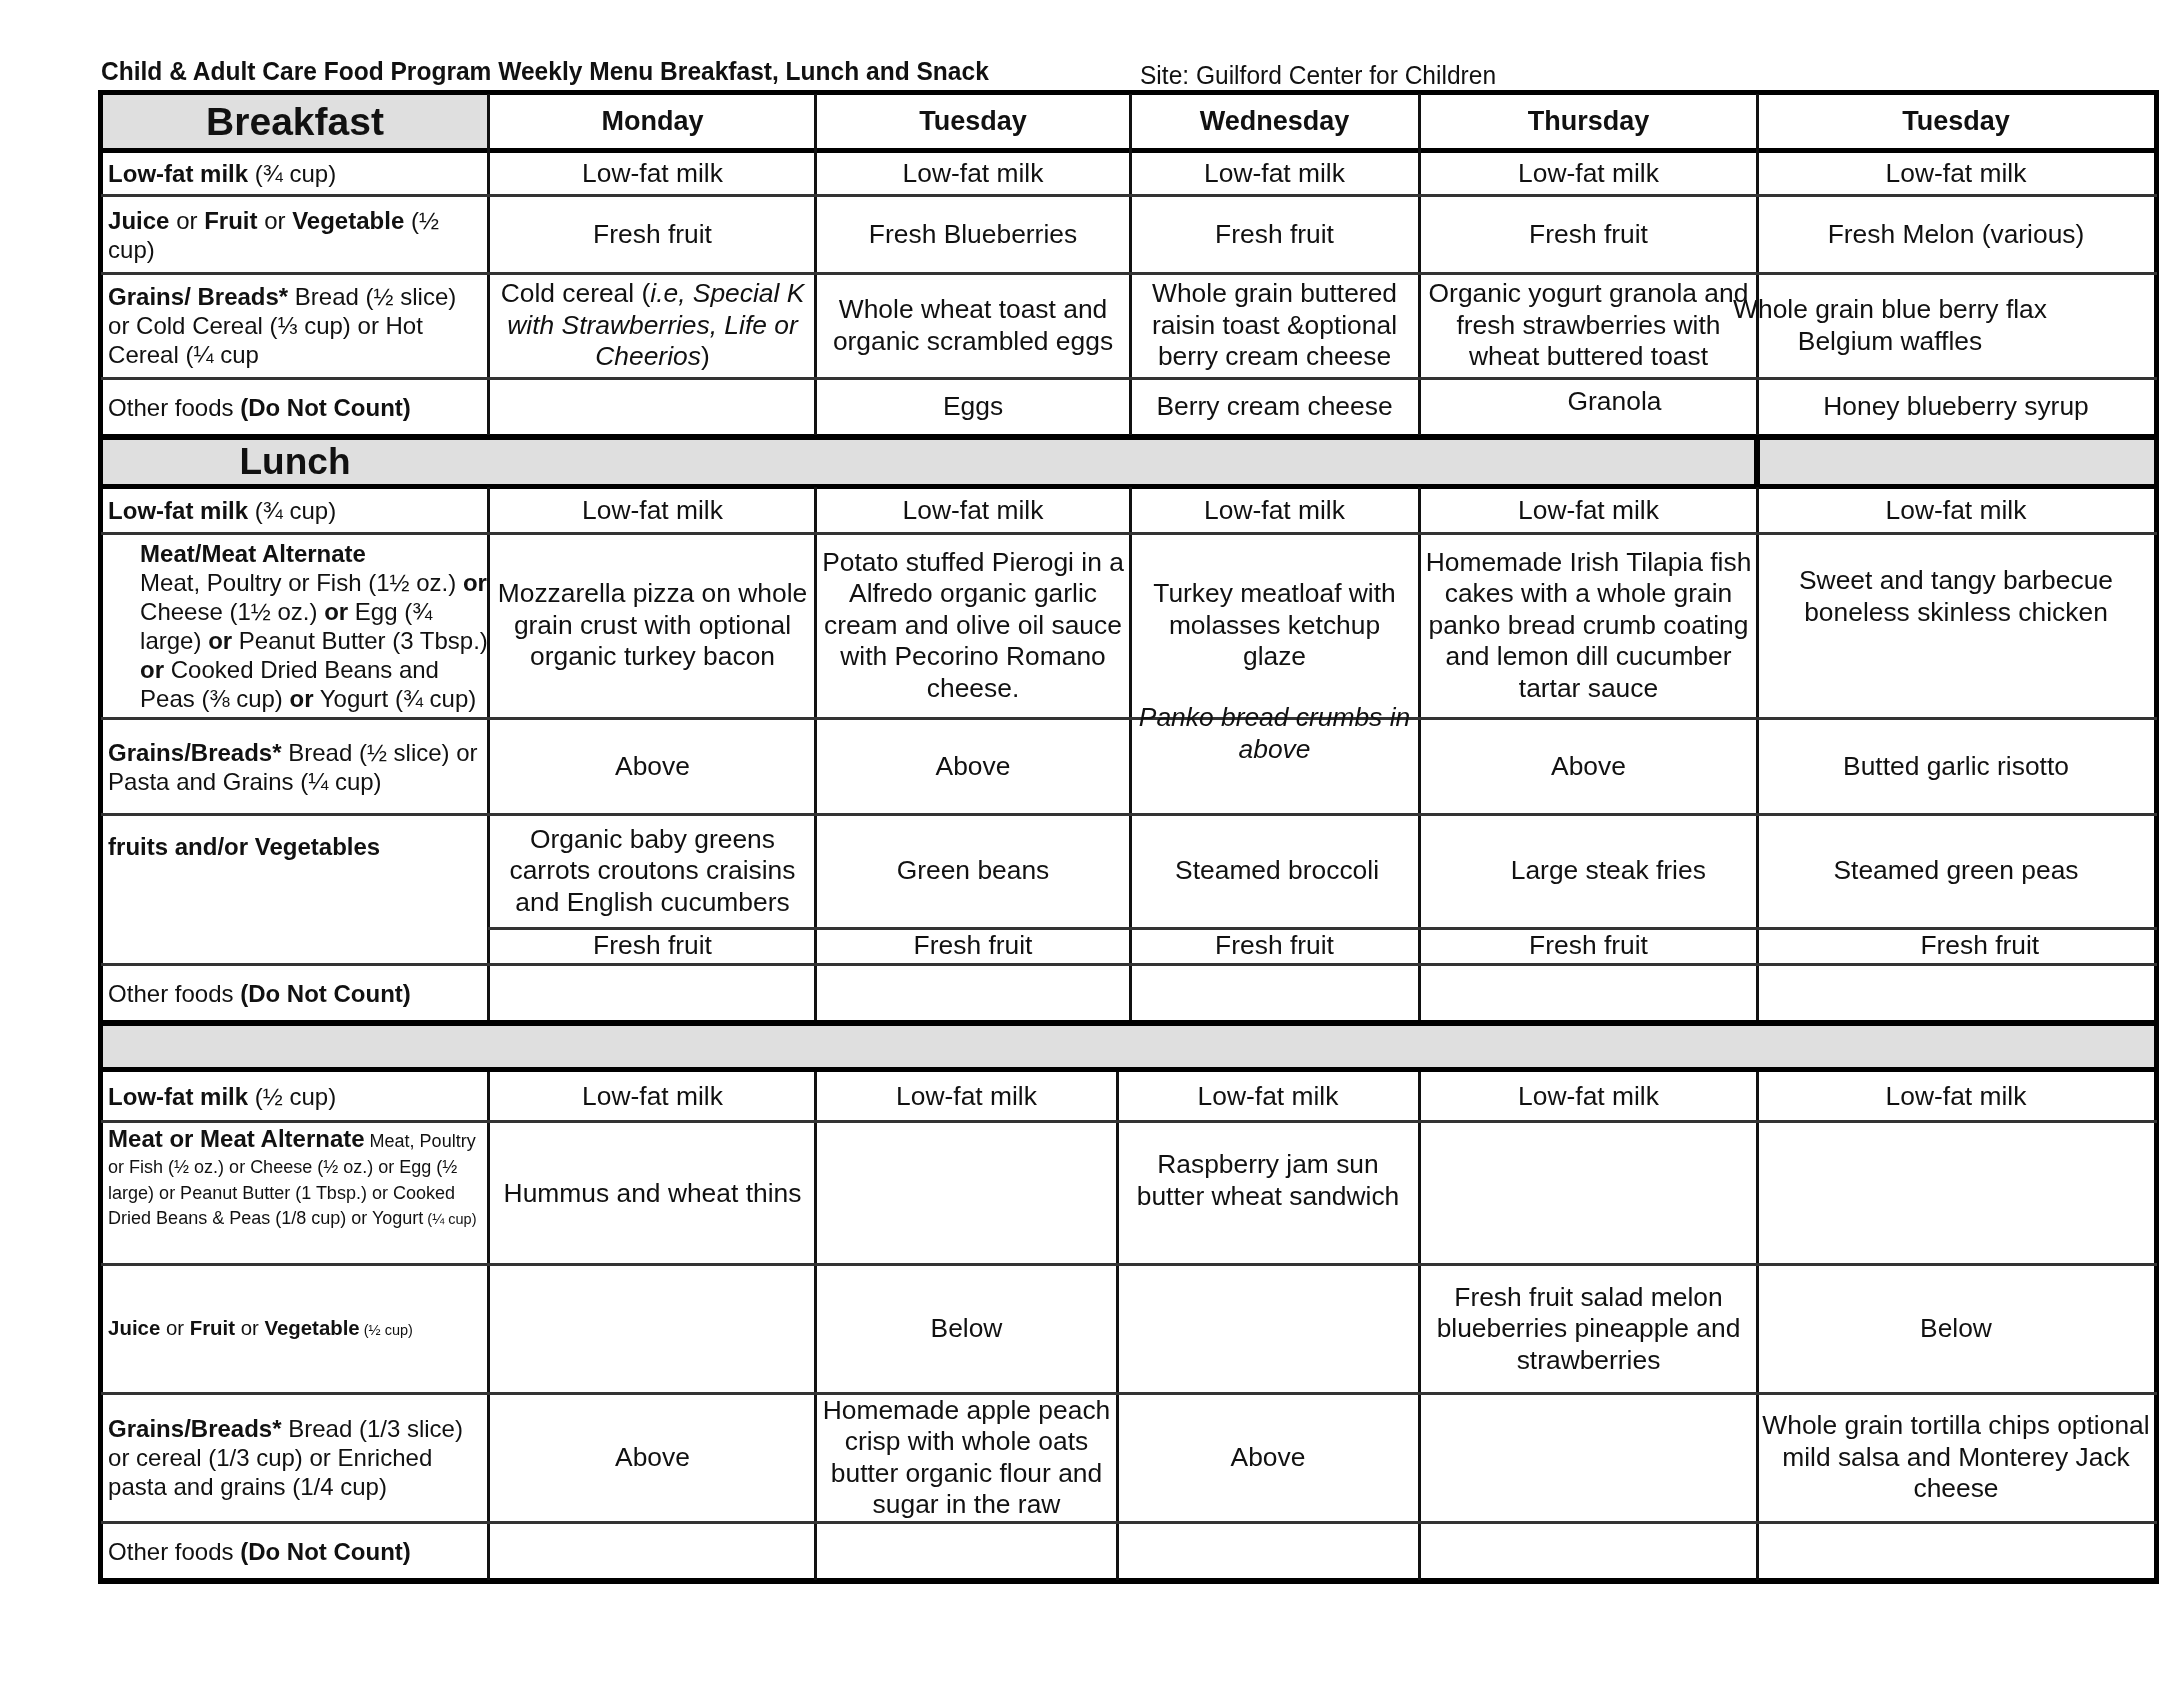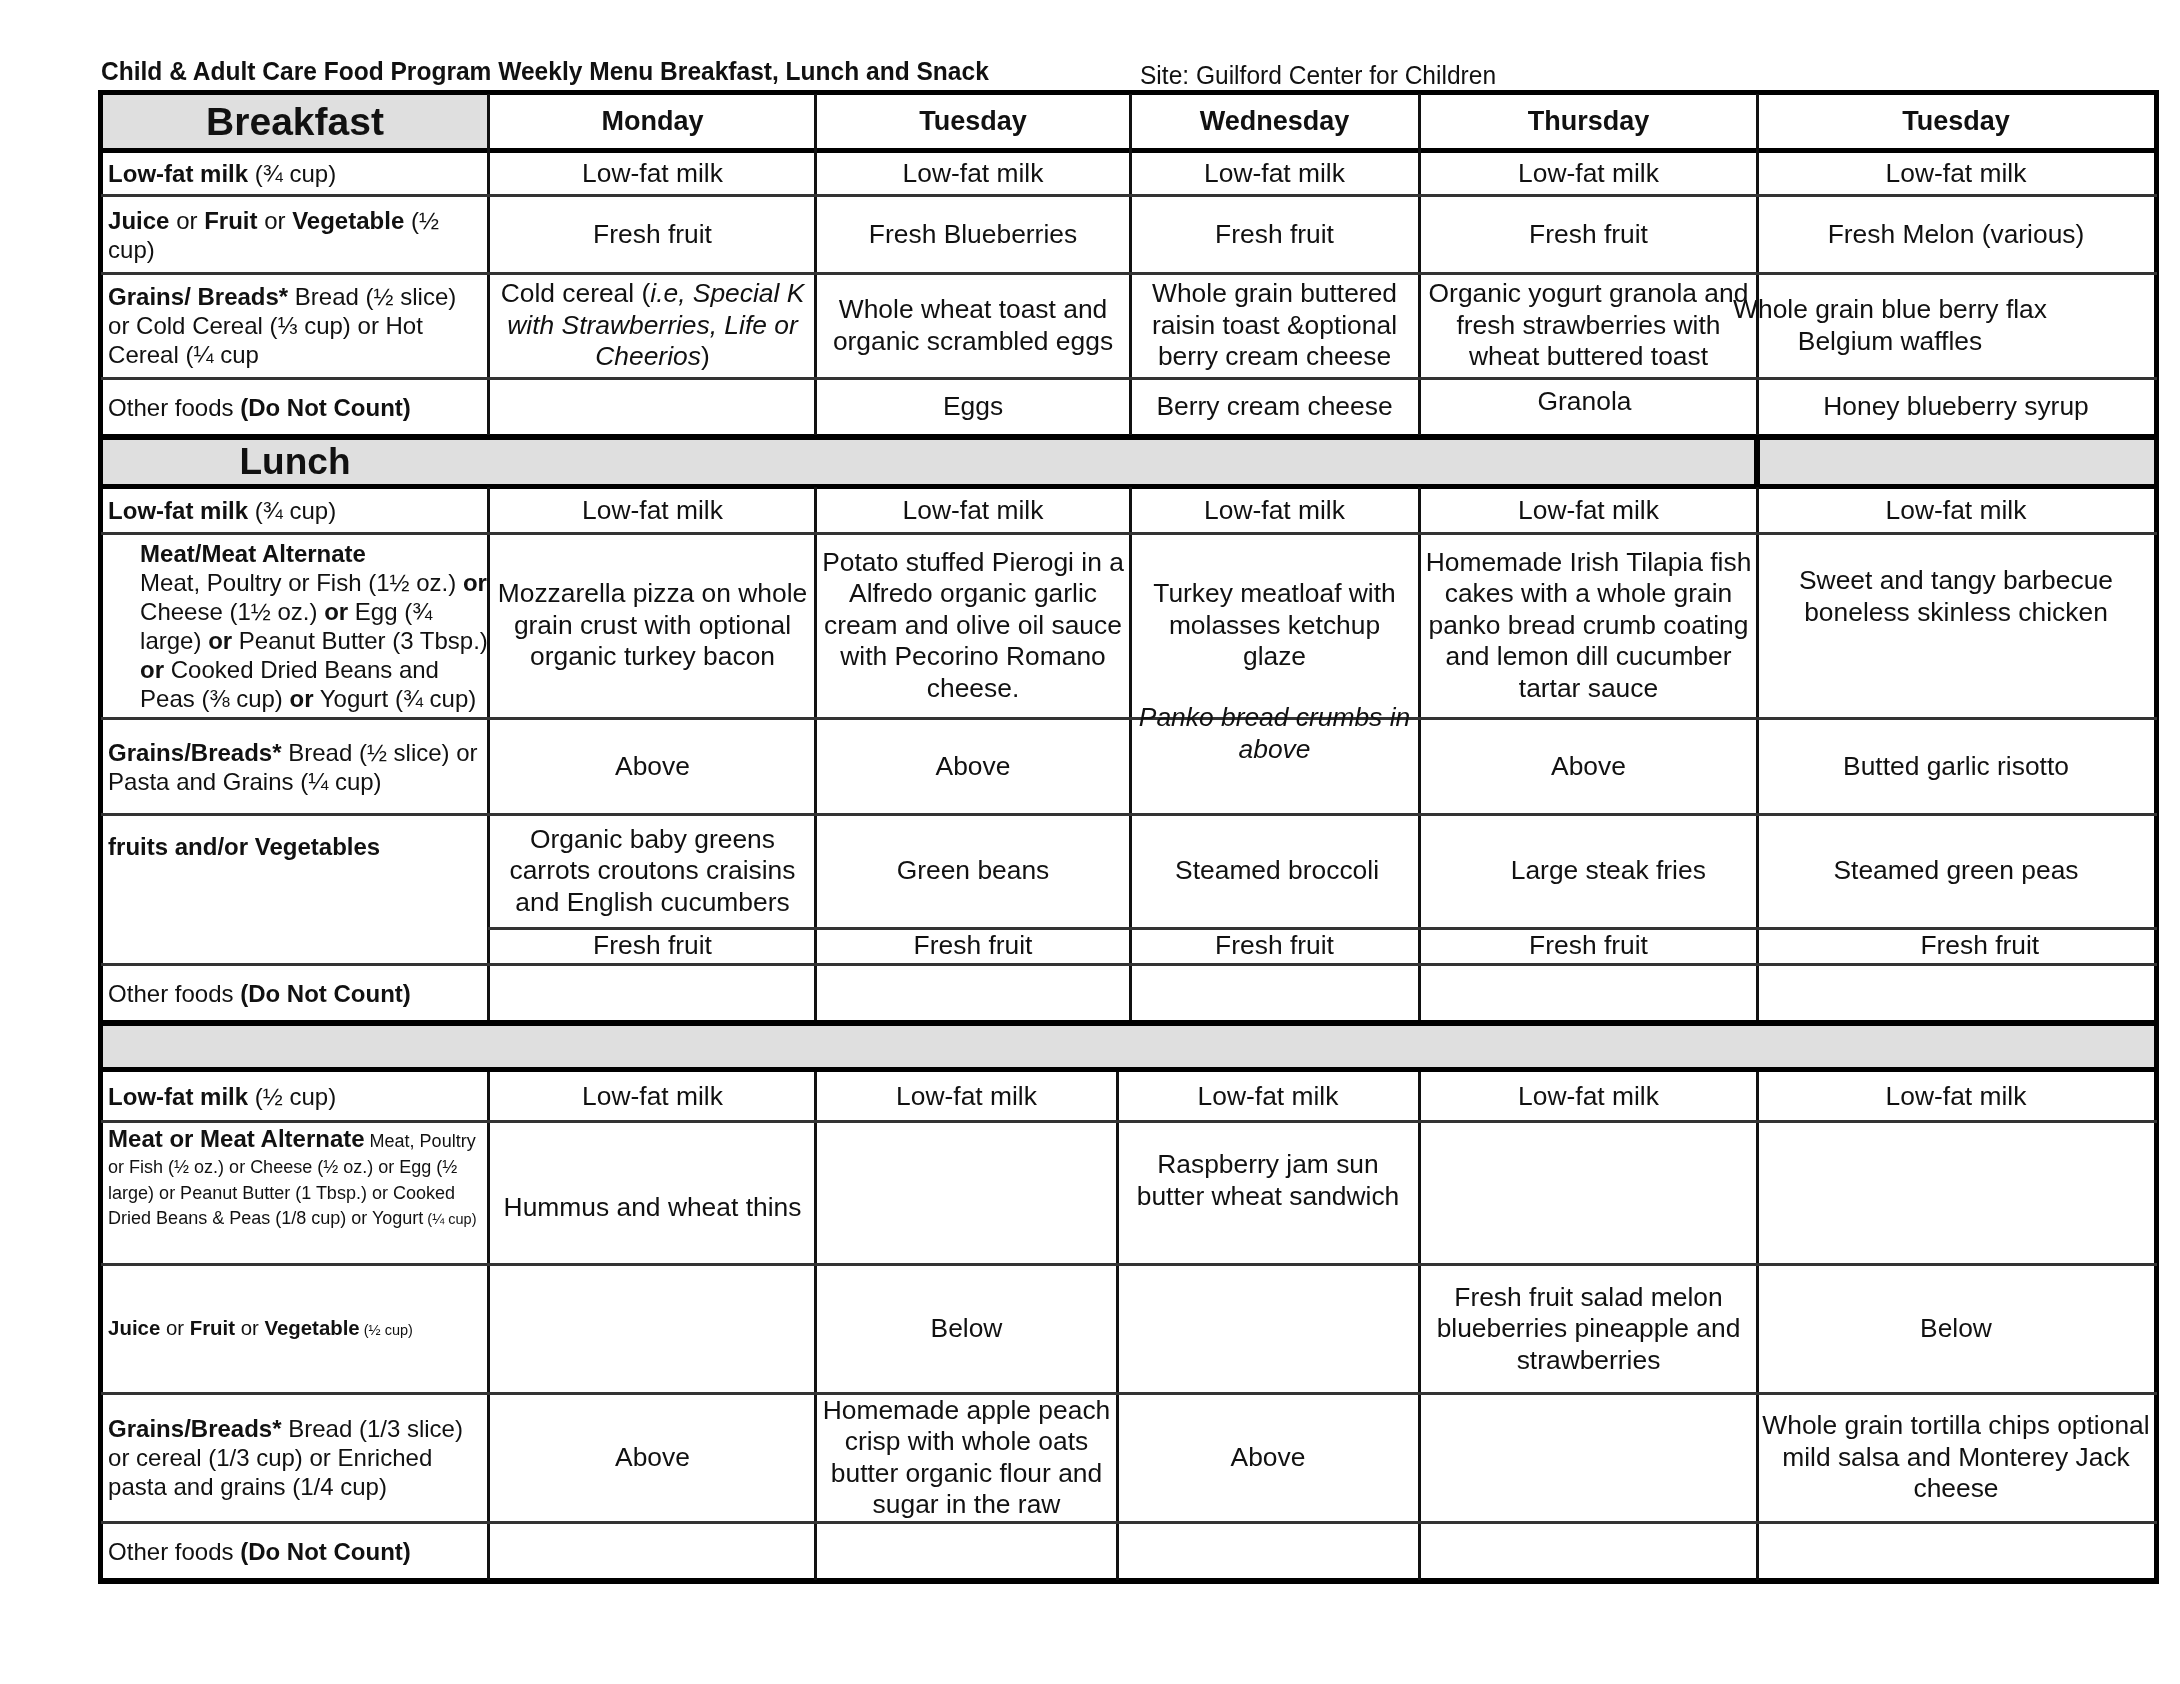--- a/index.html
+++ b/index.html
@@ -117,21 +117,21 @@
 <div class="cell" style="left:1131px;top:274px;width:287px;height:103px;">Whole grain buttered raisin toast &amp;optional berry cream cheese</div>
 <div class="cell" style="left:1421px;top:274px;width:335px;height:103px;">Organic yogurt granola and fresh strawberries with wheat buttered toast</div>
 <div class="cell" style="left:1692px;top:274px;width:396px;height:103px;">Whole grain blue berry flax Belgium waffles</div>
 
 <div class="cell left" style="left:103px;top:380px;width:384px;height:54px;">
   <div class="lbl"><span style="display:inline">Other foods </span><b>(Do Not Count)</b></div>
 </div>
 <div class="cell" style="left:490px;top:380px;width:325px;height:54px;"></div>
 <div class="cell" style="left:817px;top:380px;width:312px;height:54px;">Eggs</div>
 <div class="cell" style="left:1131px;top:380px;width:287px;height:54px;">Berry cream cheese</div>
-<div class="cell" style="left:1417px;top:380px;width:335px;height:44px;">Granola</div>
+<div class="cell" style="left:1447px;top:380px;width:335px;height:44px;">Granola</div>
 <div class="cell" style="left:1758px;top:380px;width:396px;height:54px;">Honey blueberry syrup</div>
 
 <div class="cell hdr-meal" style="left:101px;top:440px;width:388px;height:44px;font-size:37px;">Lunch</div>
 
 <div class="cell left" style="left:103px;top:489px;width:384px;height:43px;">
   <div class="lbl"><b>Low-fat milk</b><span style="display:inline"> (¾ cup)</span></div>
 </div>
 <div class="cell" style="left:490px;top:489px;width:325px;height:43px;">Low-fat milk</div>
 <div class="cell" style="left:817px;top:489px;width:312px;height:43px;">Low-fat milk</div>
 <div class="cell" style="left:1131px;top:489px;width:287px;height:43px;">Low-fat milk</div>
@@ -189,21 +189,21 @@
 </div>
 <div class="cell" style="left:490px;top:1073px;width:325px;height:47px;">Low-fat milk</div>
 <div class="cell" style="left:817px;top:1073px;width:299px;height:47px;">Low-fat milk</div>
 <div class="cell" style="left:1118px;top:1073px;width:300px;height:47px;">Low-fat milk</div>
 <div class="cell" style="left:1421px;top:1073px;width:335px;height:47px;">Low-fat milk</div>
 <div class="cell" style="left:1758px;top:1073px;width:396px;height:47px;">Low-fat milk</div>
 
 <div class="cell left top" style="left:103px;top:1123px;width:384px;height:141px;padding-top:3.4px;">
   <div class="lbl small"><b style="font-size:24px;">Meat or Meat Alternate</b><span style="display:inline"> Meat, Poultry or Fish (½ oz.) or Cheese (½ oz.) or Egg (½ large) or Peanut Butter (1 Tbsp.) or Cooked Dried Beans &amp; Peas (1/8 cup) or Yogurt</span><span class="tiny" style="display:inline"> (¼ cup)</span></div>
 </div>
-<div class="cell" style="left:490px;top:1123px;width:325px;height:141px;margin-top:14px;">Hummus and wheat thins</div>
+<div class="cell" style="left:490px;top:1123px;width:325px;height:141px;">Hummus and wheat thins</div>
 <div class="cell" style="left:817px;top:1123px;width:299px;height:141px;"></div>
 <div class="cell" style="left:1118px;top:1123px;width:300px;height:141px;padding-bottom:25.6px;">Raspberry jam sun butter wheat sandwich</div>
 <div class="cell" style="left:1421px;top:1123px;width:335px;height:141px;"></div>
 <div class="cell" style="left:1758px;top:1123px;width:396px;height:141px;"></div>
 
 <div class="cell left" style="left:103px;top:1266px;width:384px;height:126px;">
   <div class="lbl" style="font-size:20.4px;">
     <b>Juice</b><span style="display:inline"> or </span><b>Fruit</b><span style="display:inline"> or </span><b>Vegetable</b><span class="tiny" style="display:inline"> (½ cup)</span>
   </div>
 </div>

